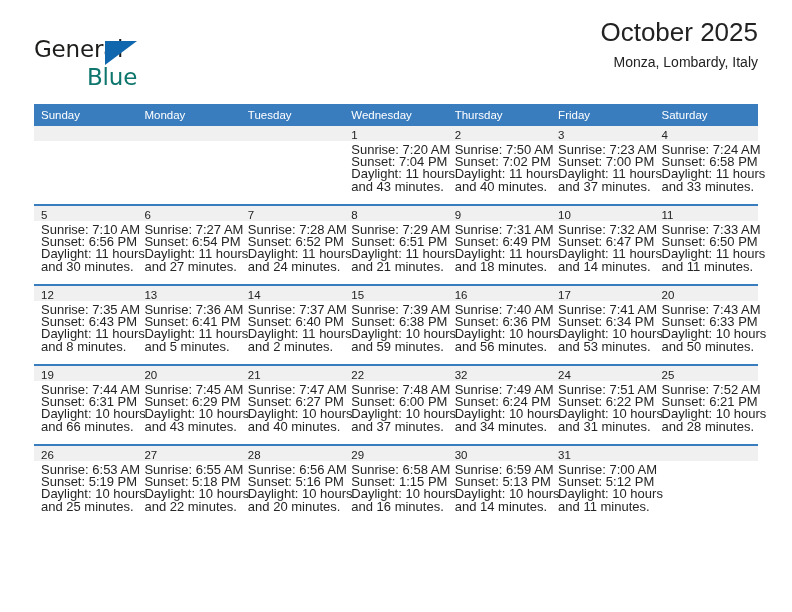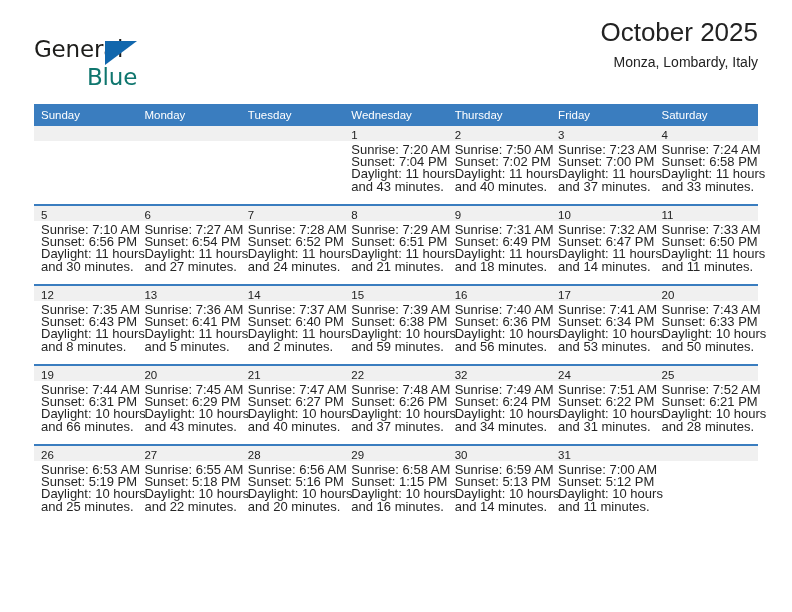--- a/index.html
+++ b/index.html
@@ -391,21 +391,21 @@
               <div>Sunrise: 7:47 AM</div>
               <div>Sunset: 6:27 PM</div>
               <div>Daylight: 10 hours</div>
               <div>and 40 minutes.</div>
             </div>
           </td>
           <td>
             <div class="daynum-strip">22</div>
             <div class="cell-body">
               <div>Sunrise: 7:48 AM</div>
-              <div>Sunset: 6:26 PM</div>
+              <div>Sunset: 6:00 PM</div>
               <div>Daylight: 10 hours</div>
               <div>and 37 minutes.</div>
             </div>
           </td>
           <td>
             <div class="daynum-strip">32</div>
             <div class="cell-body">
               <div>Sunrise: 7:49 AM</div>
               <div>Sunset: 6:24 PM</div>
               <div>Daylight: 10 hours</div>

